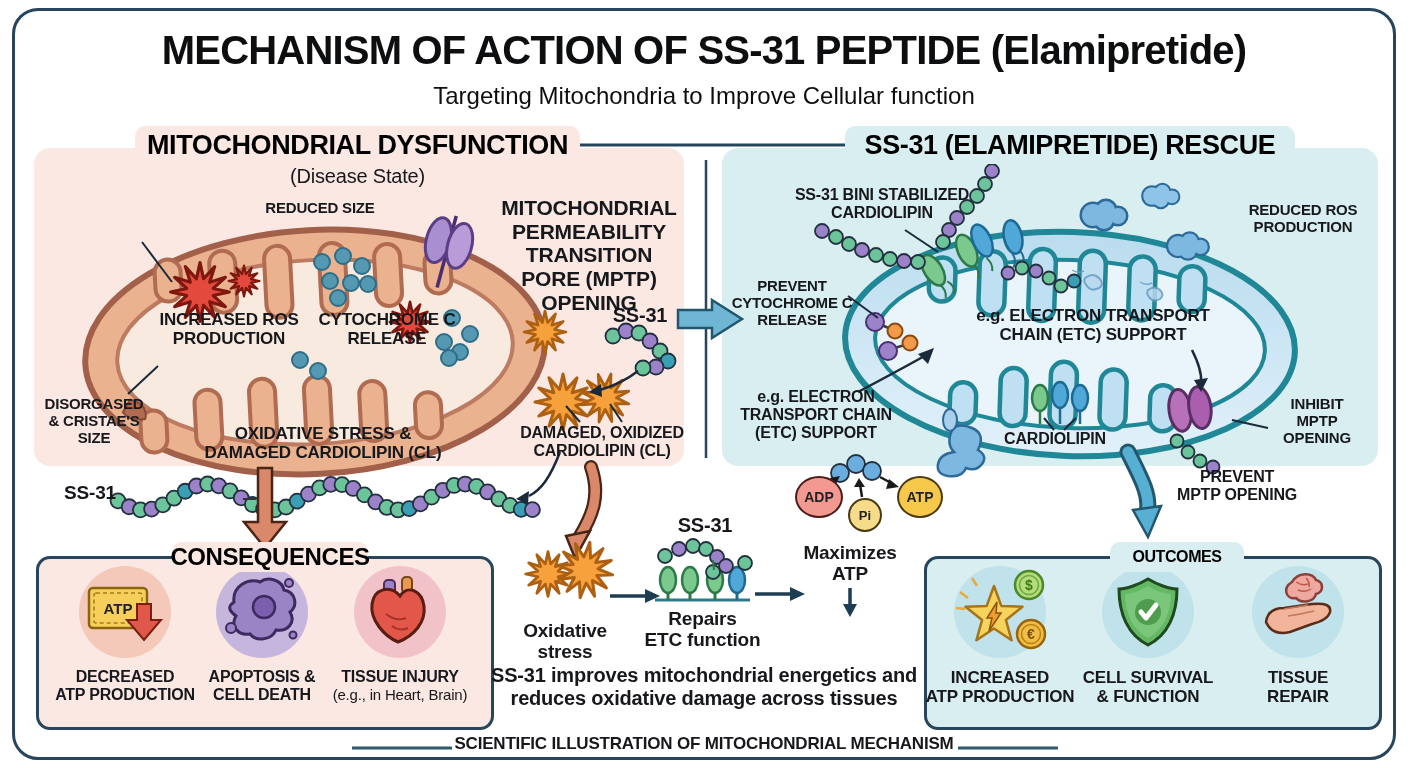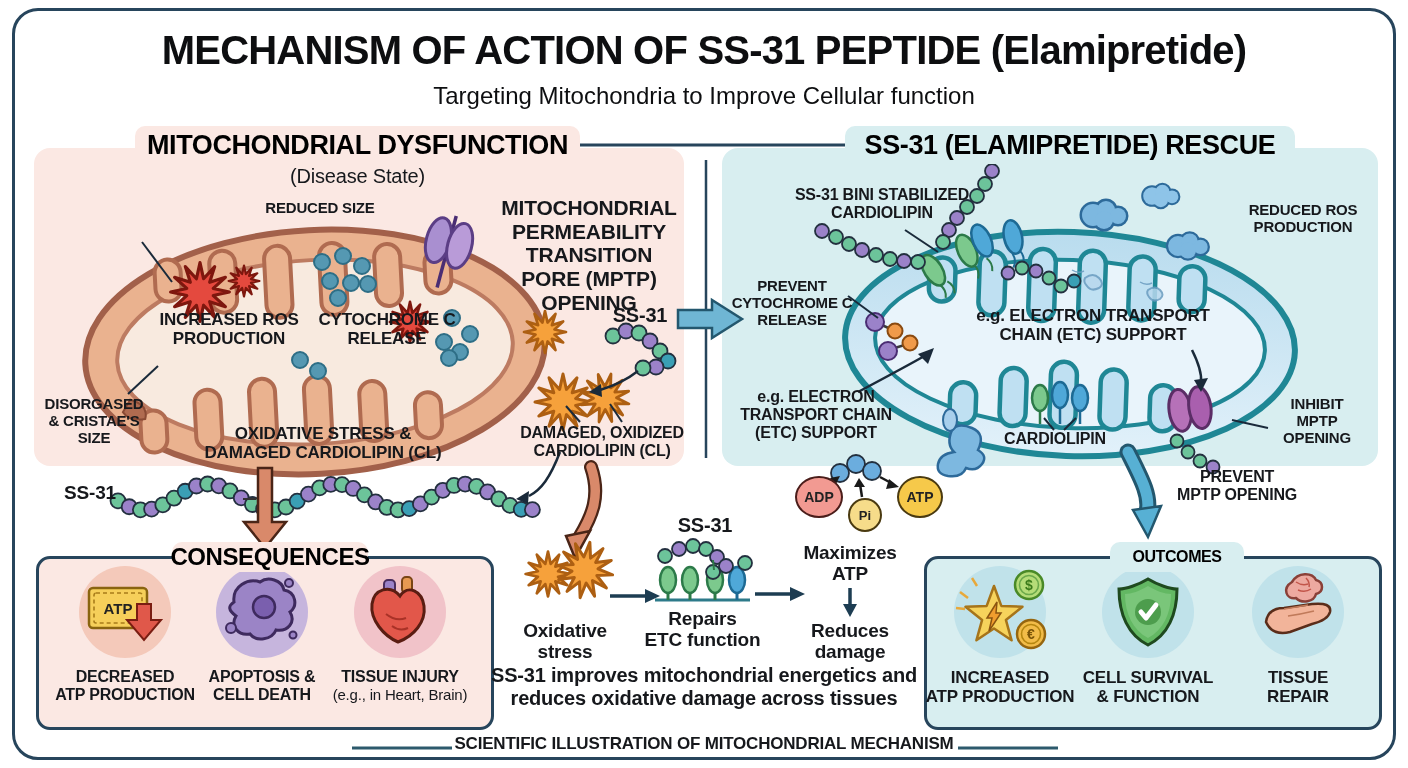--- a/index.html
+++ b/index.html
@@ -464,22 +464,20 @@
   <div class="lbl" style="left:308px;top:668px;width:184px;font-size:16px;">TISSUE INJURY</div>
   <div class="lbl norm" style="left:304px;top:687px;width:192px;font-size:15px;">(e.g., in Heart, Brain)</div>
 
   <div class="lbl" style="left:660px;top:514px;width:90px;font-size:20px;">SS-31</div>
   <div class="lbl" style="left:505px;top:588px;width:120px;font-size:19px;margin-top:32px;">Oxidative
 stress</div>
   <div class="lbl" style="left:640px;top:608px;width:125px;font-size:19px;">Repairs
 ETC function</div>
   <div class="lbl" style="left:790px;top:542px;width:120px;font-size:19px;">Maximizes
 ATP</div>
-  <div class="lbl" style="left:790px;top:620px;width:120px;font-size:19px;">Reduces
-damage</div>
   <div class="lbl" style="left:454px;top:664px;width:500px;font-size:20px;">SS-31 improves mitochondrial energetics and
 reduces oxidative damage across tissues</div>
 
   <div class="pill" style="left:1078px;top:542px;width:134px;height:30px;background:#d8eef0;font-size:16px;margin-left:32px;">OUTCOMES</div>
   <div class="lbl" style="left:913px;top:668px;width:174px;font-size:17px;">INCREASED
 ATP PRODUCTION</div>
   <div class="lbl" style="left:1061px;top:668px;width:174px;font-size:17px;">CELL SURVIVAL
 &amp; FUNCTION</div>
   <div class="lbl" style="left:0;right:0;top:734px;font-size:17px;">SCIENTIFIC ILLUSTRATION OF MITOCHONDRIAL MECHANISM</div>
 

